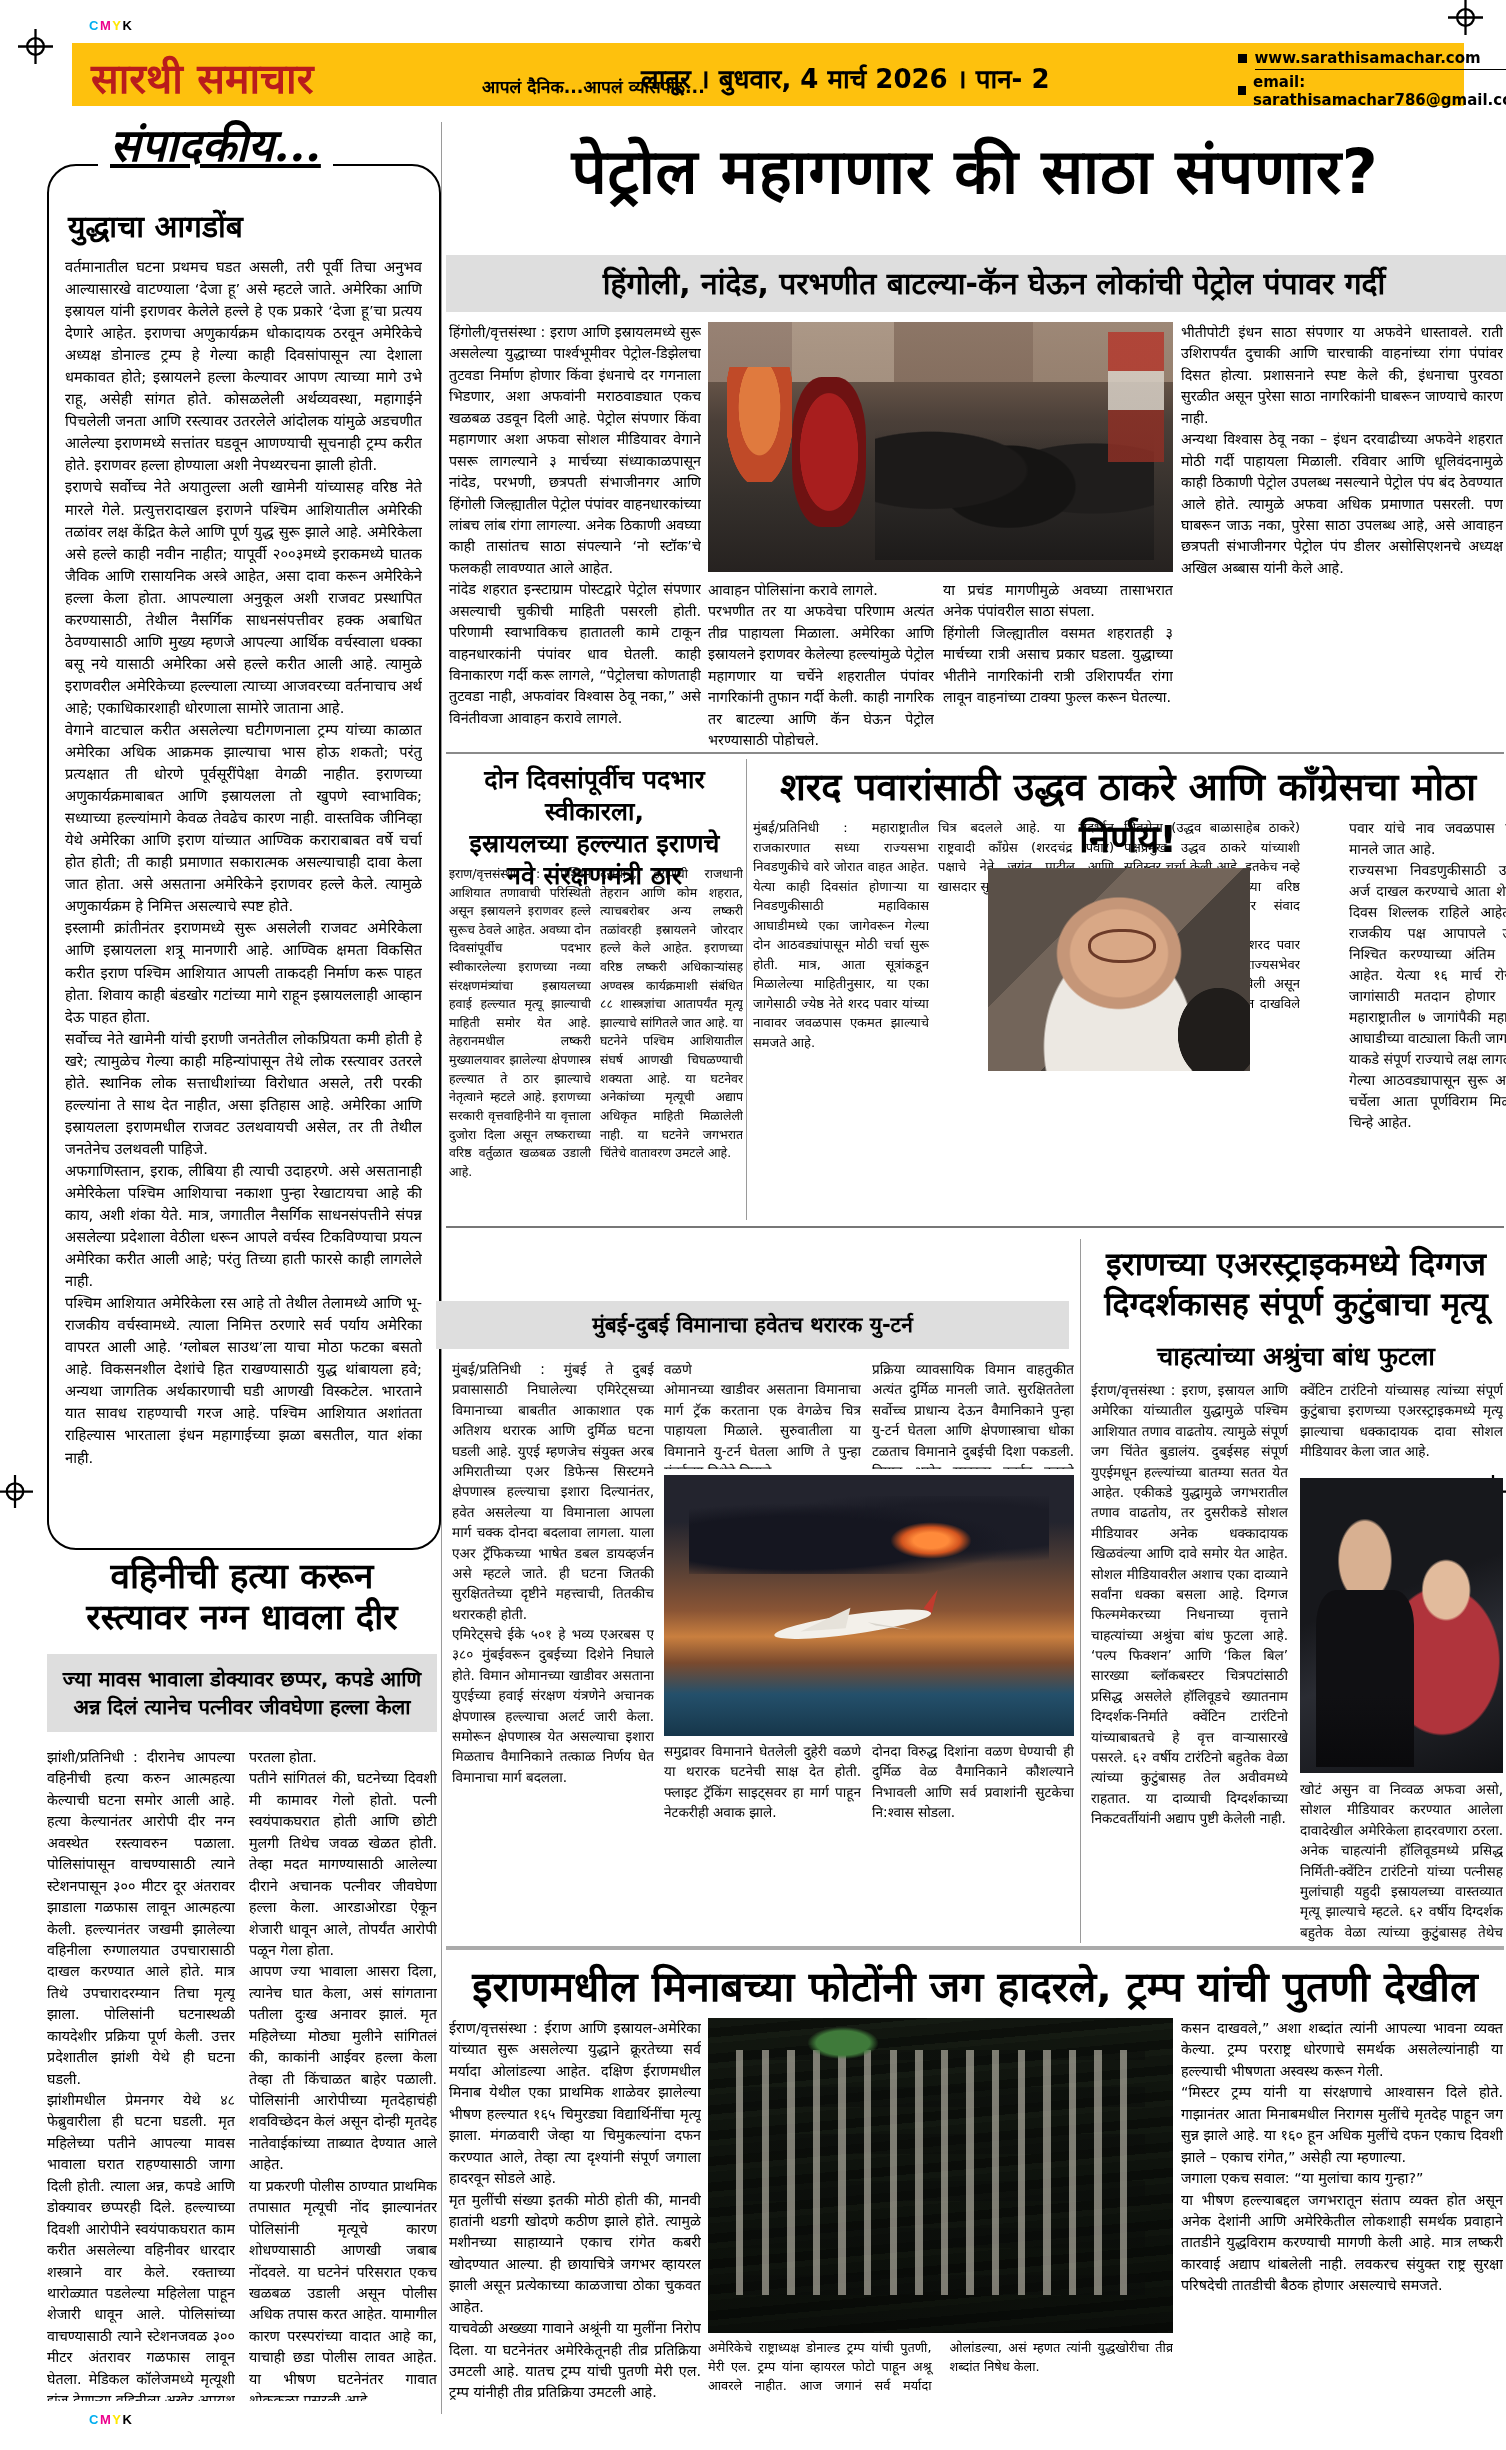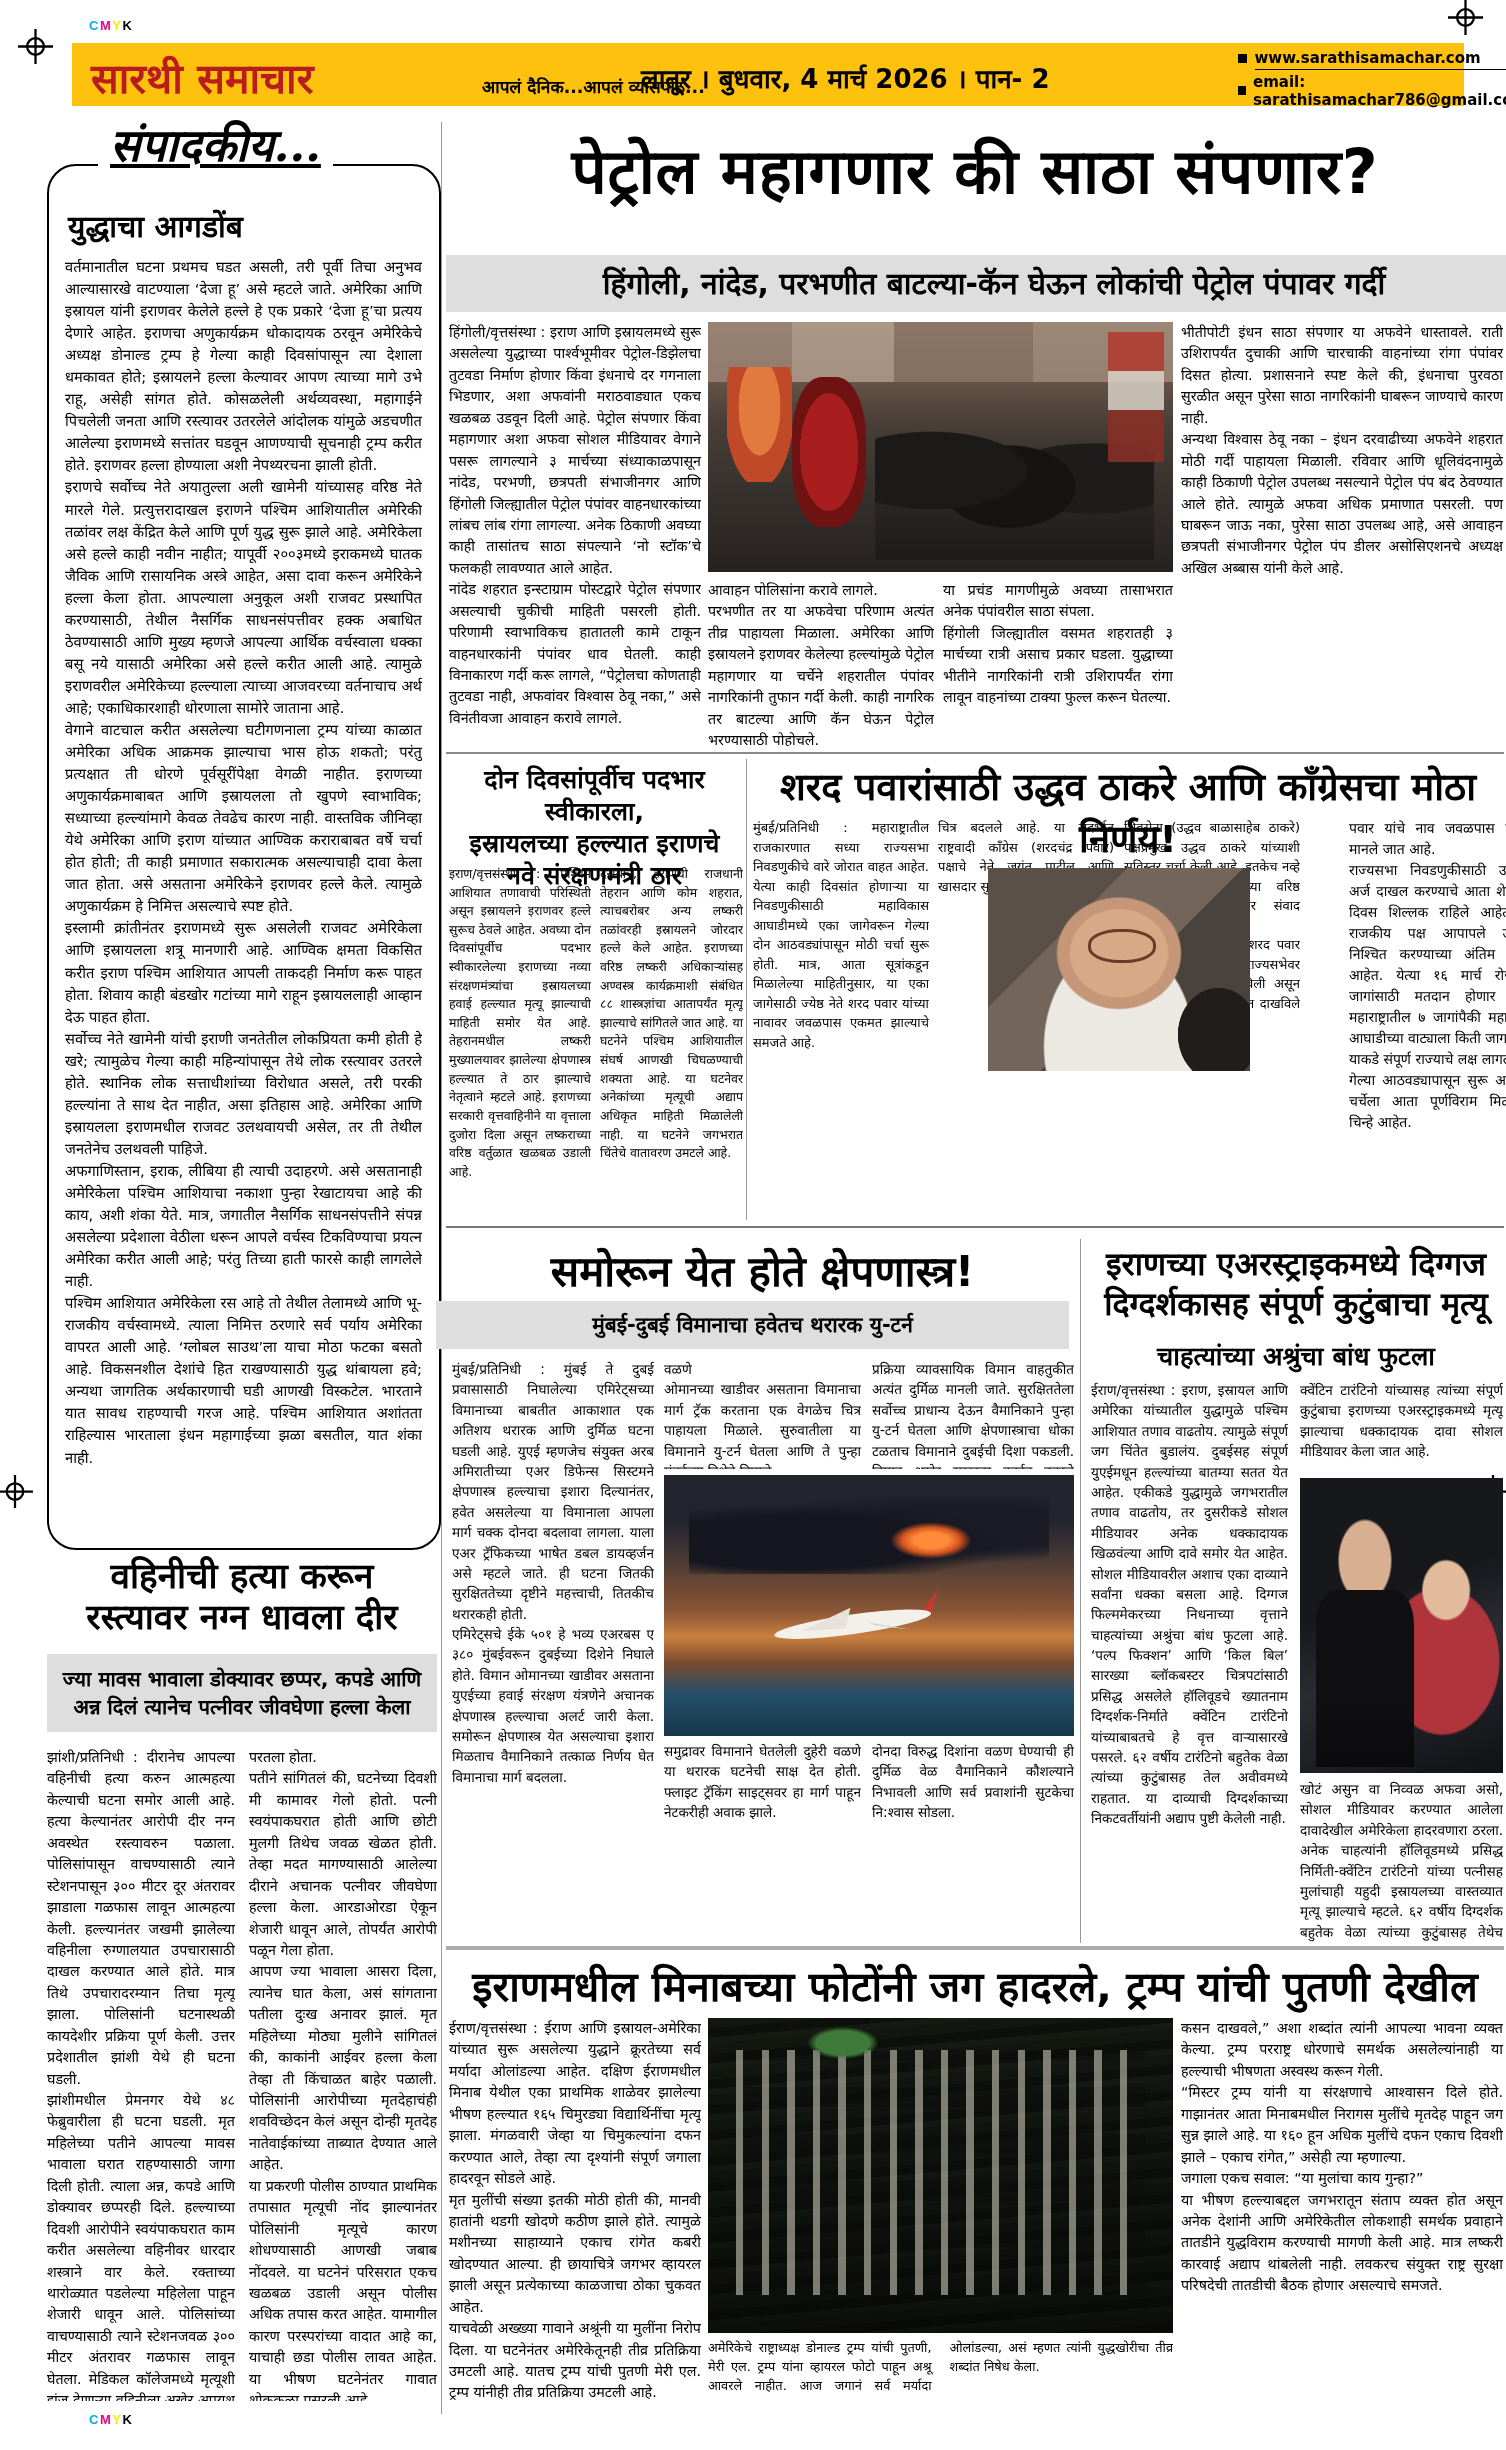--- a/index.html
+++ b/index.html
@@ -151,21 +151,20 @@
   <div class="photo" style="left:988px;top:868px;width:262px;height:203px;background:
       radial-gradient(ellipse at 50% 42%,#d9a886 0 26%,#c59678 27% 33%,transparent 34%),
       radial-gradient(ellipse at 50% 88%,#ece8e2 0 40%,transparent 41%),
       linear-gradient(135deg,#5a5048 0 30%,#73655a 30% 55%,#4a423c 55% 100%);">
     <div class="abs" style="left:38%;top:30%;width:24%;height:14%;border:3px solid #6b3a28;border-radius:45%;background:transparent;"></div>
     <div class="abs" style="left:70%;top:55%;width:30%;height:45%;background:radial-gradient(ellipse at 60% 60%,#201d1b 0 60%,transparent 61%);"></div>
   </div>
 
   <div class="hrule" style="left:446px;top:1226px;width:1058px;background:#777;"></div>
 
-  <div class="abs xbold center" style="left:446px;top:1241px;width:633px;font-size:42px;">समोरून येत होते क्षेपणास्त्र!</div>
   <div class="abs graystrip center bold" style="left:436px;top:1301px;width:633px;height:48px;font-size:21px;line-height:48px;">मुंबई-दुबई विमानाचा हवेतच थरारक यु-टर्न</div>
   <div class="abs body-text" style="left:452px;top:1359px;width:202px;height:577px;font-size:13.6px;">मुंबई/प्रतिनिधी : मुंबई ते दुबई प्रवासासाठी निघालेल्या एमिरेट्सच्या विमानाच्या बाबतीत आकाशात एक अतिशय थरारक आणि दुर्मिळ घटना घडली आहे. युएई म्हणजेच संयुक्त अरब अमिरातीच्या एअर डिफेन्स सिस्टमने क्षेपणास्त्र हल्ल्याचा इशारा दिल्यानंतर, हवेत असलेल्या या विमानाला आपला मार्ग चक्क दोनदा बदलावा लागला. याला एअर ट्रॅफिकच्या भाषेत डबल डायव्हर्जन असे म्हटले जाते. ही घटना जितकी सुरक्षिततेच्या दृष्टीने महत्त्वाची, तितकीच थरारकही होती.
 एमिरेट्सचे ईके ५०१ हे भव्य एअरबस ए ३८० मुंबईवरून दुबईच्या दिशेने निघाले होते. विमान ओमानच्या खाडीवर असताना युएईच्या हवाई संरक्षण यंत्रणेने अचानक क्षेपणास्त्र हल्ल्याचा अलर्ट जारी केला. समोरून क्षेपणास्त्र येत असल्याचा इशारा मिळताच वैमानिकाने तत्काळ निर्णय घेत विमानाचा मार्ग बदलला.</div>
   <div class="abs body-text" style="left:664px;top:1359px;width:197px;height:110px;font-size:13.6px;">वळणे
 ओमानच्या खाडीवर असताना विमानाचा मार्ग ट्रॅक करताना एक वेगळेच चित्र पाहायला मिळाले. सुरुवातीला या विमानाने यु-टर्न घेतला आणि ते पुन्हा मुंबईच्या दिशेने निघाले.</div>
   <div class="abs body-text" style="left:872px;top:1359px;width:202px;height:110px;font-size:13.6px;">प्रक्रिया व्यावसायिक विमान वाहतुकीत अत्यंत दुर्मिळ मानली जाते. सुरक्षिततेला सर्वोच्च प्राधान्य देऊन वैमानिकाने पुन्हा यु-टर्न घेतला आणि क्षेपणास्त्राचा धोका टळताच विमानाने दुबईची दिशा पकडली. विमान अखेर सुखरूप दुबईत उतरले तेव्हाच प्रवाशांचा जीव भांड्यात पडला. या घडामोडीत तांत्रिक समन्वय साधत हवाई नियंत्रण कक्ष आणि आंतरराष्ट्रीय विमानतळ प्राधिकरण यांनी तत्परतेने निर्णय घेतले.
 हॉलिवूडथरारक वाटावी अशी ही घटना असल्याचे प्रवाशांनी सांगितले.</div>
 
   <div class="photo" style="left:664px;top:1475px;width:410px;height:261px;background:
       linear-gradient(180deg,#23242e 0 18%,#4a3a35 32%,#8a5535 52%,#c97f3f 62%,#7a4a2e 72%,#24506b 84%,#16364a 100%);">

